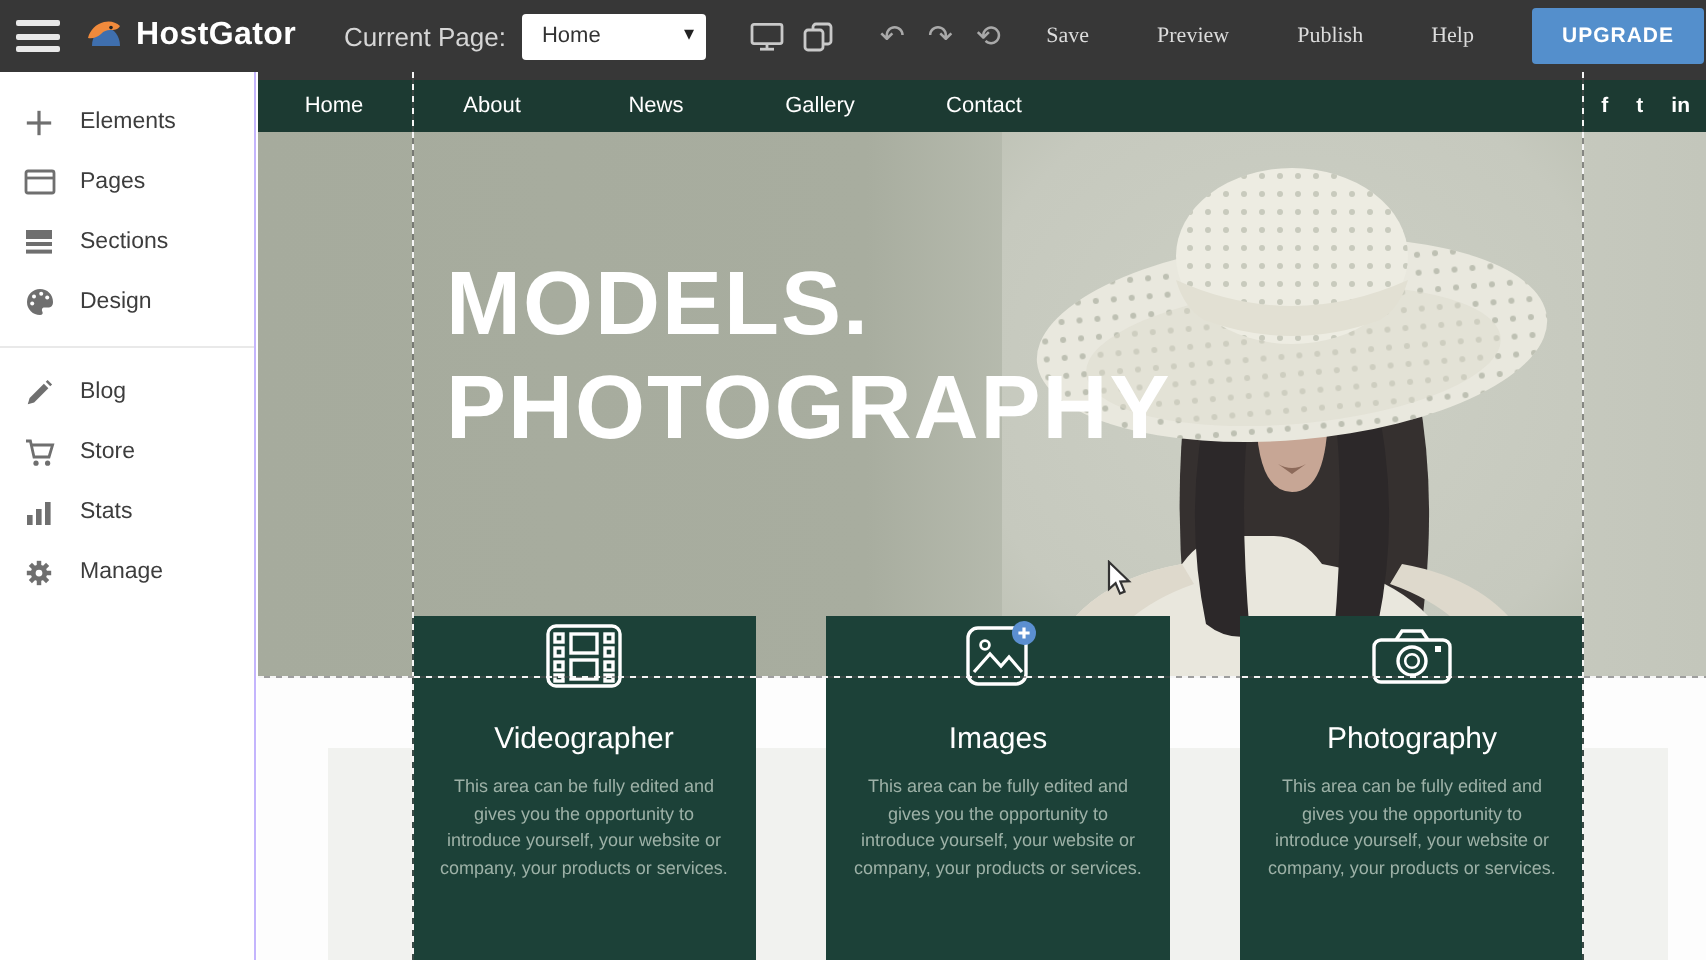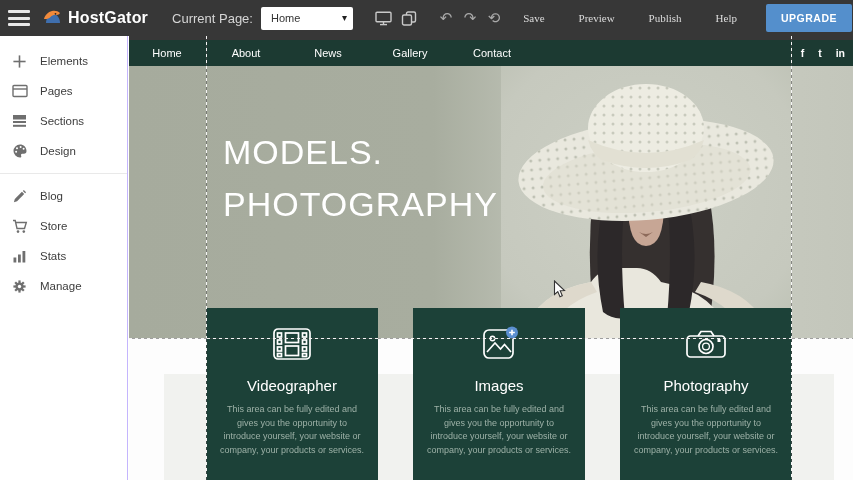--- a/index.html
+++ b/index.html
@@ -43,29 +43,29 @@
   .site-nav { position:absolute; left:0; top:4px; width:100%; height:26px; background:#1c3a32;
               display:flex; align-items:center; }
   .nav-item { color:#fff; font-size:11px; text-align:center; cursor:pointer; }
   .nav-item.first { width:76px; }
   .nav-item:not(.first) { width:82px; }
   .nav-social { position:absolute; right:8px; top:0; height:26px; display:flex; align-items:center; gap:14px; }
   .soc { color:#fff; font-size:10.5px; font-weight:700; cursor:pointer; line-height:1; }
 
   .hero { position:absolute; left:0; top:30px; width:724px; height:272px;
           background:linear-gradient(90deg,#a6ab9d 0%,#a8ad9f 42%,#bfc3b7 58%,#c9ccc1 78%,#c3c6bb 100%); }
-  .hero-title { position:absolute; left:94px; top:60px; color:#fff; font-size:34px; font-weight:400;
+  .hero-title { position:absolute; left:94px; top:60px; color:#fff; font-size:45px; font-weight:700;
                 line-height:52px; letter-spacing:1px; cursor:text; }
   .woman { position:absolute; left:372px; top:0; }
 
   .section2 { position:absolute; left:0; top:302px; width:724px; height:142px; background:#fdfdfd; }
   .gray-panel { position:absolute; left:35px; top:36px; width:670px; height:106px; background:#f1f2ef; }
 
   .card { position:absolute; width:172px; top:272px; height:172px; background:#1c4138; text-align:center;
-          padding-top:16px; cursor:pointer; z-index:8; }
+          cursor:pointer; z-index:8; }
   .card .card-icon { height:40px; display:flex; align-items:center; justify-content:center; }
   .card .card-title { color:#fff; font-size:15px; font-weight:500; margin-top:13px; }
   .card .card-desc { color:#9db1a7; font-size:9px; line-height:1.5; margin-top:9px; padding:0 13px; }
   .card1 { left:77px; } .card2 { left:284px; } .card3 { left:491px; }
 
   
   .vguide { position:absolute; top:0; bottom:0; width:1px; z-index:40; pointer-events:none;
             background:repeating-linear-gradient(180deg,#f5f5f5 0 3px, rgba(80,80,80,.55) 3px 6px); }
   .hguide { position:absolute; left:0; width:724px; height:1px; z-index:40; pointer-events:none;
             background:repeating-linear-gradient(90deg,#f5f5f5 0 3px, rgba(80,80,80,.55) 3px 6px); }

